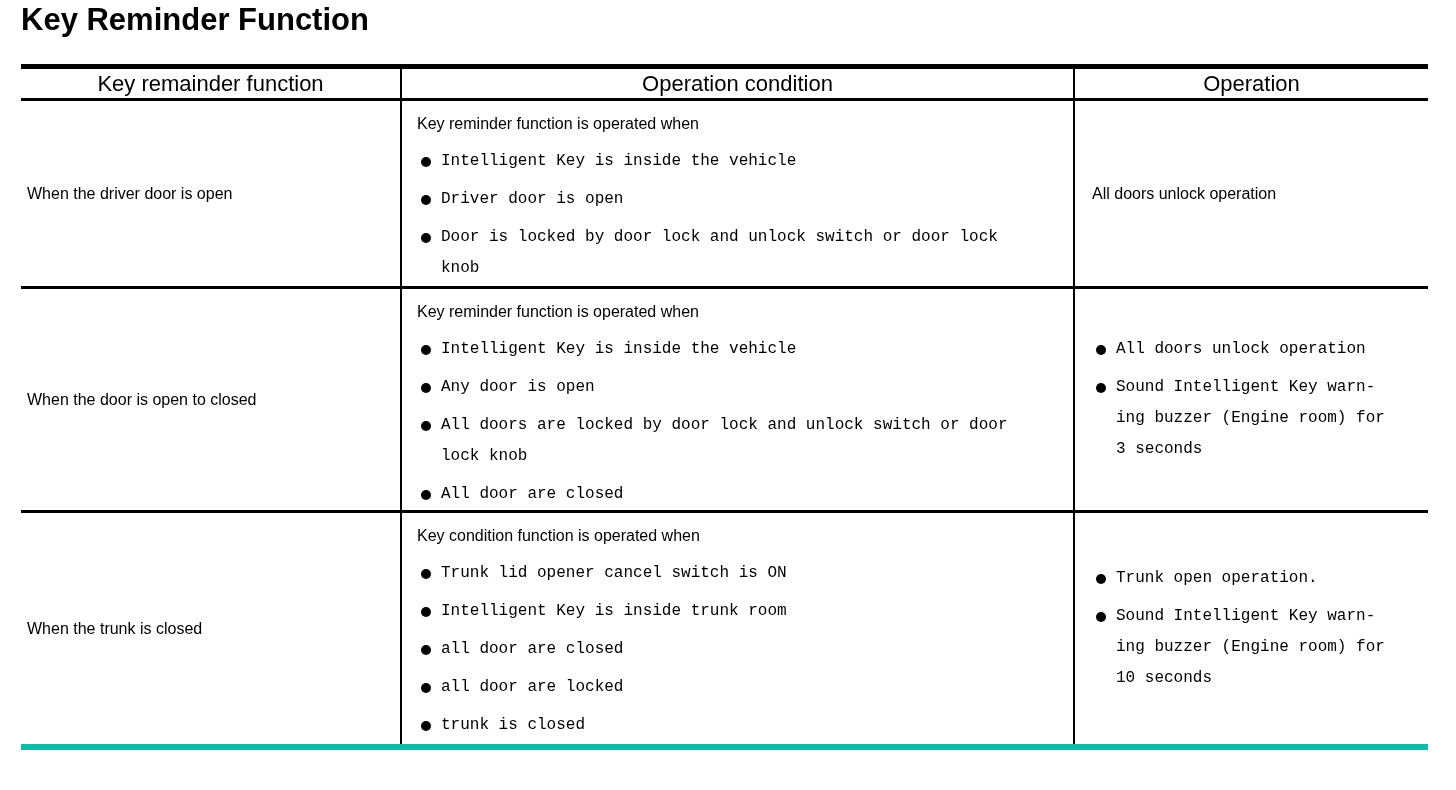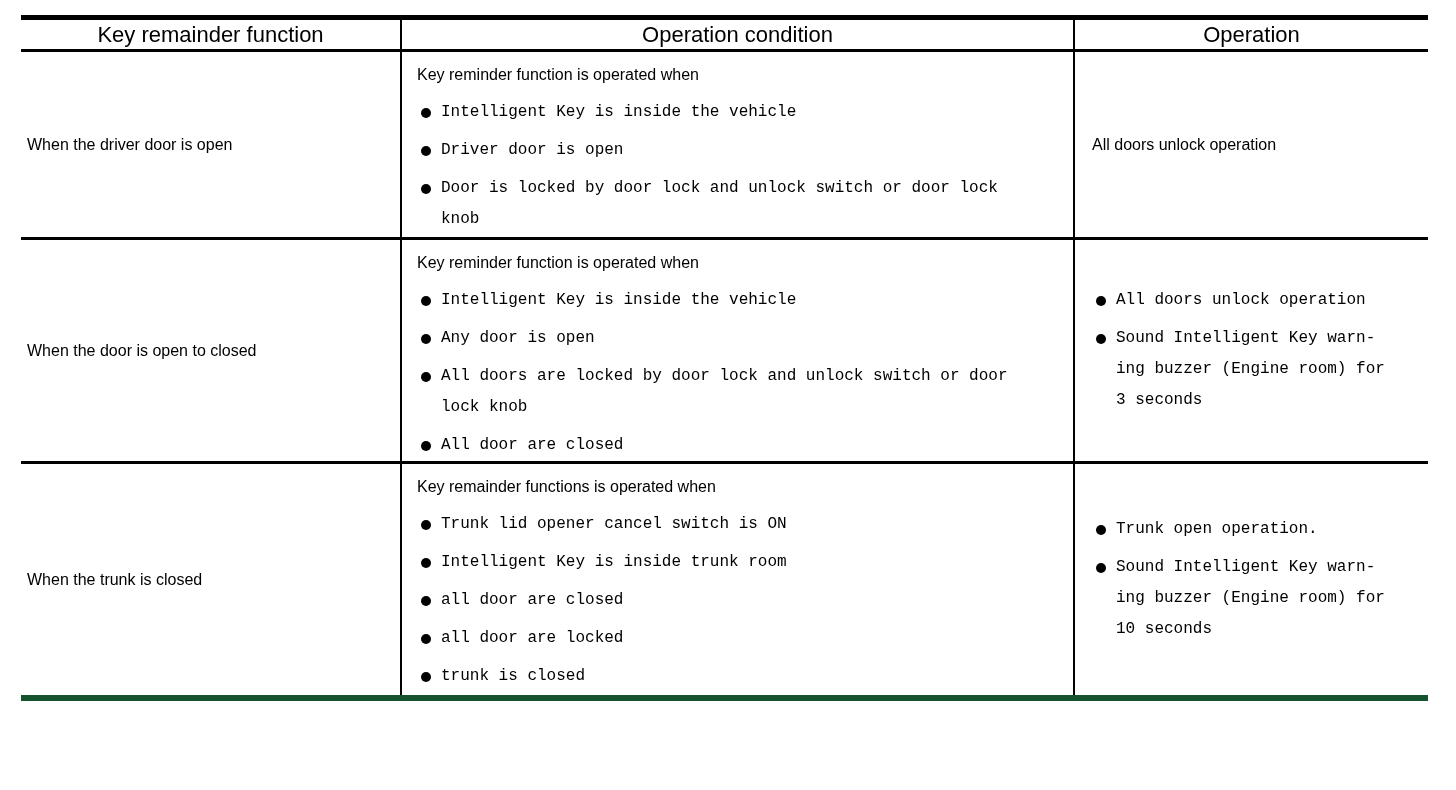--- a/index.html
+++ b/index.html
@@ -19,26 +19,26 @@
     line-height: 36px;
   }
   .doc-subtitle {
     font-size: 27px;
     font-weight: 400;
     line-height: 32px;
     margin-top: 6px;
   }
 
   table.key-table {
-    margin-top: 13px;
+    margin-top: 26px;
     border-collapse: collapse;
     table-layout: fixed;
     width: 1407px;
     border-top: 5px solid #000;
-    border-bottom: 6px solid #14532d;
+    border-bottom: 6px solid #14b8a6;
   }
   col.c1 { width: 380px; }
   col.c2 { width: 673px; }
   col.c3 { width: 354px; }
 
   thead tr { border-bottom: 3px solid #000; }
   tbody tr { border-top: 3px solid #000; }
   tbody tr:first-child { border-top: none; }
 
   th {
@@ -85,20 +85,21 @@
     background: #000;
     margin: 11px 10px 0 4px;
   }
   .li .t { flex: 1 1 auto; font-family: Liberation Mono, monospace; }
   .op-cell .li:last-child, .cond-cell .li:last-child { margin-bottom: 0; }
 </style>
 </head>
 <body>
 
 <div class="page">
+  <div class="doc-title">Key Reminder Function</div>
 
   <table class="key-table">
     <colgroup>
       <col class="c1">
         <col class="c2">
         <col class="c3">
     </colgroup>
     <thead>
       <tr>
         <th>Key remainder function</th>
@@ -169,21 +170,21 @@
 3 seconds</span>
           </div>
         </td>
       </tr>
 
       <tr class="row-3">
         <td class="func-cell">
           <span class="line">When the trunk is closed</span>
         </td>
         <td class="b cond-cell">
-          <div class="line intro">Key remainder functions is operated when</div>
+          <div class="line intro">Key condition function is operated when</div>
           <div class="li">
             <span class="dot"></span>
             <span class="t line">Trunk lid opener cancel switch is ON</span>
           </div>
           <div class="li">
             <span class="dot"></span>
             <span class="t line">Intelligent Key is inside trunk room</span>
           </div>
           <div class="li">
             <span class="dot"></span>

